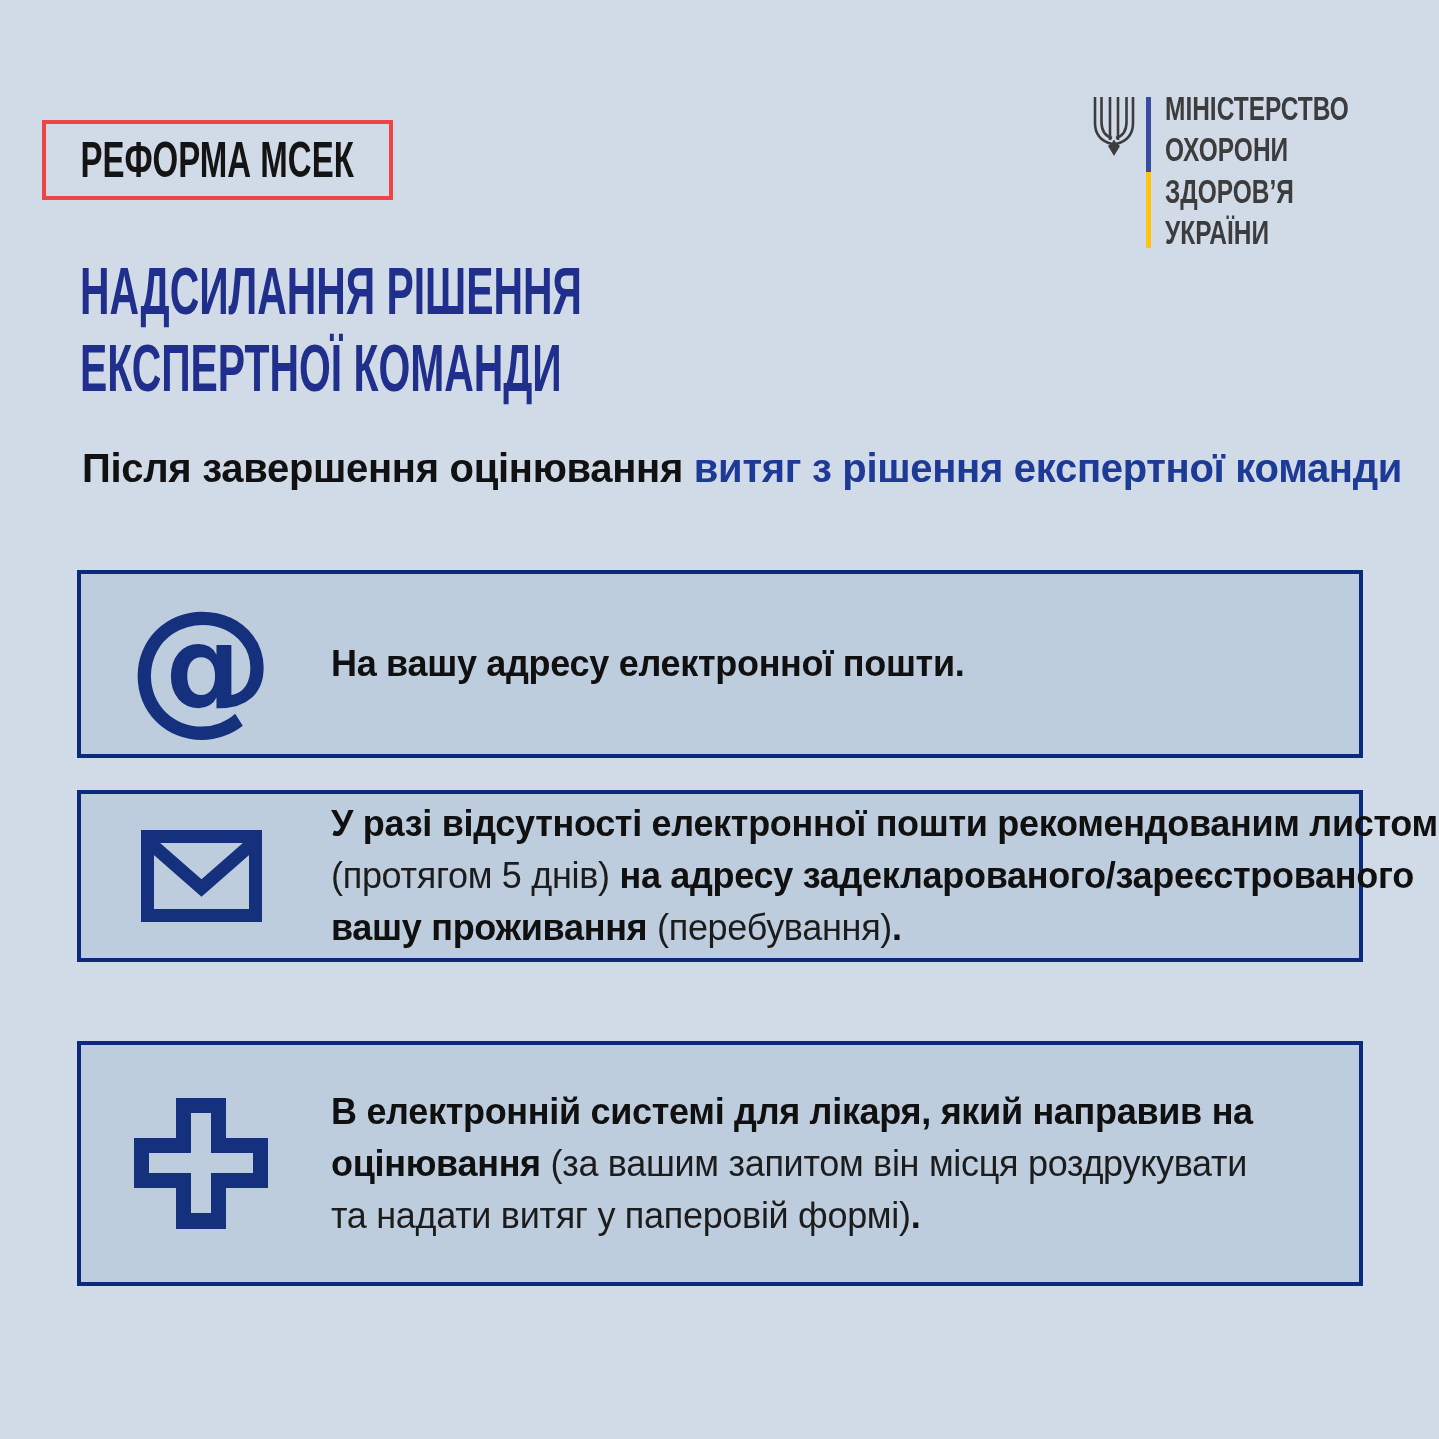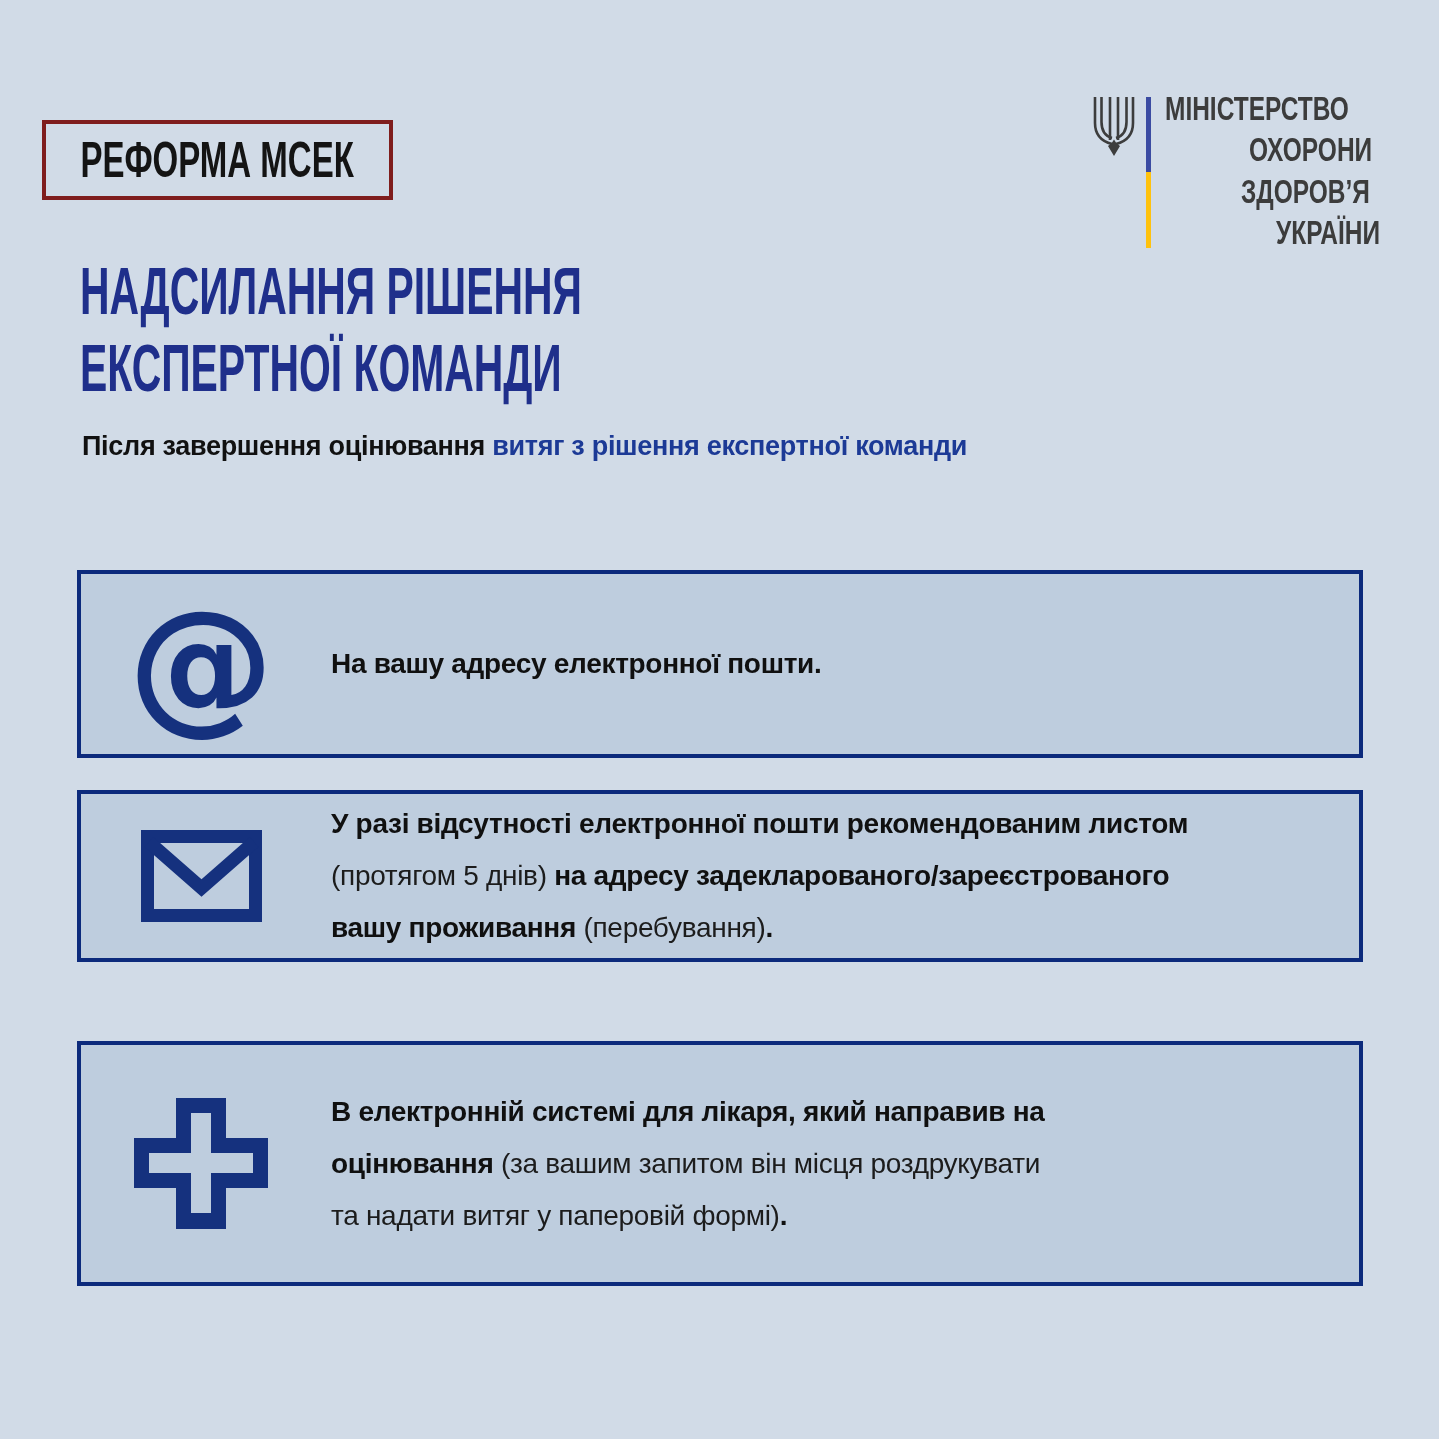--- a/index.html
+++ b/index.html
@@ -11,21 +11,21 @@
     background: #d1dbe7;
     overflow: hidden;
     font-family: "Liberation Sans", sans-serif;
   }
 
   
   .badge {
     position: absolute;
     left: 42px; top: 120px;
     width: 351px; height: 80px;
-    border: 4px solid #7f1d1d;
+    border: 4px solid #ef4444;
     display: flex; align-items: center; justify-content: center;
   }
   .badge-label {
     display: inline-block;
     font-size: 50px;
     font-weight: 700;
     color: #141414;
     white-space: nowrap;
     transform: scaleX(0.66);
     transform-origin: center;
@@ -44,21 +44,20 @@
     width: 5px; height: 151px;
     background: linear-gradient(to bottom, #3b4ba2 0%, #3b4ba2 50%, #ffc20e 50%, #ffc20e 100%);
   }
   .ministry {
     position: absolute;
     left: 1165px; top: 88px;
     color: #3c3c3c;
     font-weight: 700;
     font-size: 34px;
     line-height: 41.3px;
-    text-align: right;
   }
   .ministry .mline {
     display: block;
     white-space: nowrap;
   }
   .ministry .mline > span {
     display: inline-block;
     transform: scaleX(0.72);
     transform-origin: left center;
   }
@@ -78,23 +77,23 @@
   }
   .heading .hline > span {
     display: inline-block;
     transform: scaleX(0.61);
     transform-origin: left center;
   }
 
   
   .intro {
     position: absolute;
-    left: 82px; top: 420px;
+    left: 82px; top: 442px;
     width: 1320px;
-    font-size: 27px;
+    font-size: 40px;
     font-weight: 700;
     line-height: 53px;
     letter-spacing: -0.3px;
   }
   .intro .iline { white-space: nowrap; }
   .intro .black { color: #111111; }
   .intro .blue  { color: #1c3a96; }
 
   
   .card {
@@ -121,21 +120,21 @@
     font-family: "DejaVu Sans", sans-serif;
     font-weight: 700;
     font-size: 146px;
     line-height: 1;
     color: #15317e;
   }
   .card-text {
     flex: 1;
     padding-left: 10px;
     padding-right: 6px;
-    font-size: 28px;
+    font-size: 36px;
     line-height: 52px;
     letter-spacing: -0.3px;
     white-space: nowrap;
     color: #141414;
   }
   .card-text .b { font-weight: 700; color: #101010; }
   .card-text .r { font-weight: 400; color: #1c1c1c; }
 </style>
 </head>
 <body>

